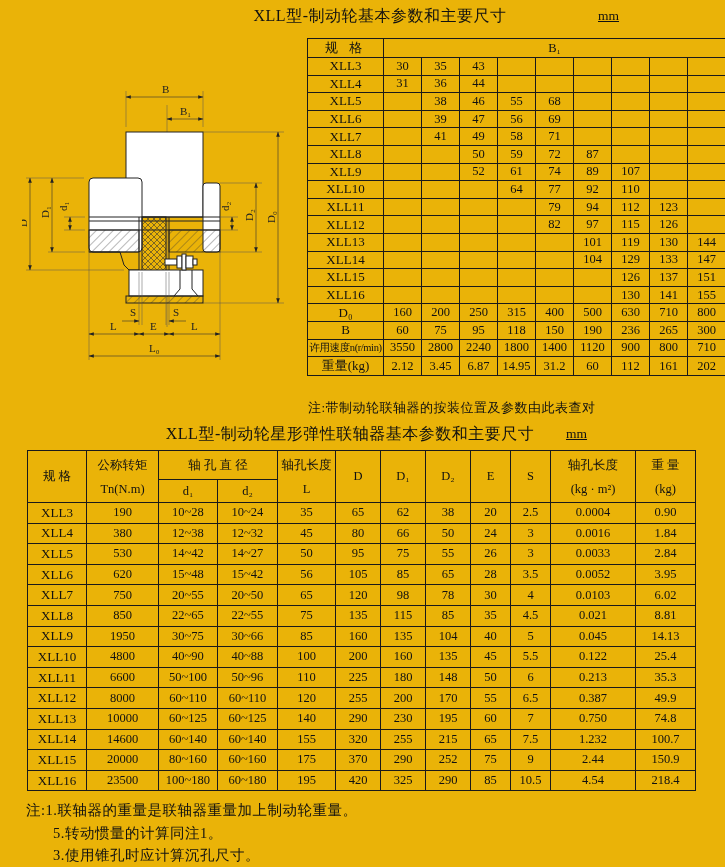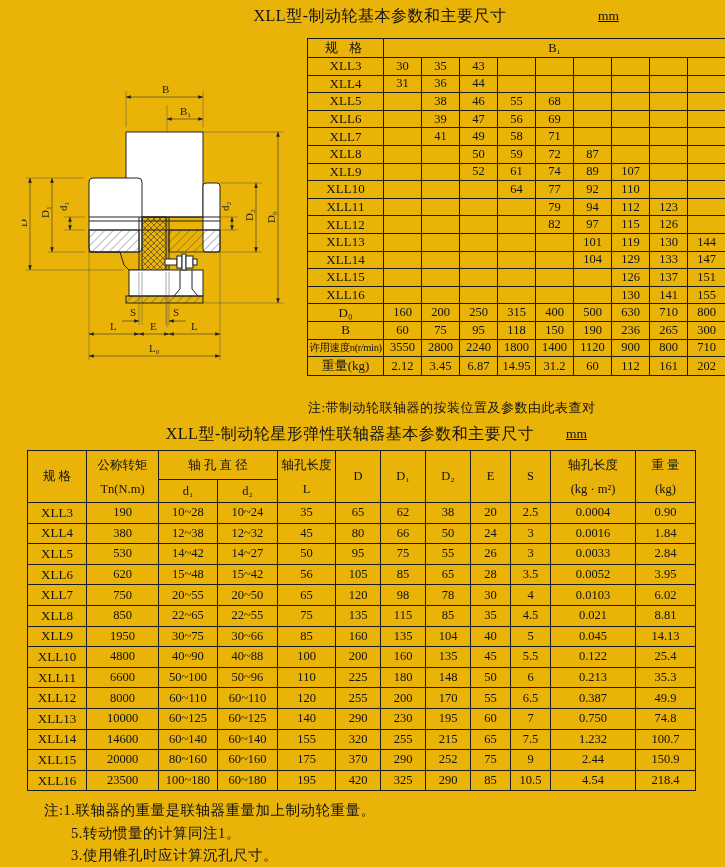--- a/index.html
+++ b/index.html
@@ -18,21 +18,21 @@
   .t1 .hdr{font-size:13px;letter-spacing:4px;}
   
   .t2{position:absolute;left:27px;top:450px;width:668px;}
   .t2 thead tr:first-child td{height:28px;}
   .t2 thead tr:last-child td{height:22px;}
   .t2 thead td{font-size:12.5px;}
   .t2 thead .two div{line-height:24px;}
   .t2 tbody td{height:19.6px;}
   .t2 .rowlabel{font-size:13px;}
   .note1{position:absolute;left:308px;top:391px;font-size:13px;letter-spacing:.5px;white-space:nowrap;margin-top:8px;}
-  .notes{position:absolute;left:44px;top:799px;font-size:14.5px;line-height:22.5px;letter-spacing:.5px;}
+  .notes{position:absolute;left:26px;top:799px;font-size:14.5px;line-height:22.5px;letter-spacing:.5px;}
   .notes .cont{padding-left:27px;}
   
   .drawing{position:absolute;left:22px;top:75px;}
   .drawing text{font-size:11px;font-family:"Liberation Serif","DejaVu Serif",serif;fill:#222;}
   .ol{fill:#fff;stroke:#222;stroke-width:1;}
   .ln{stroke:#222;stroke-width:1;fill:none;}
   .dim{stroke:#333;stroke-width:.6;fill:none;}
   .ext{stroke:#555;stroke-width:.5;fill:none;}
 </style>
 </head>

